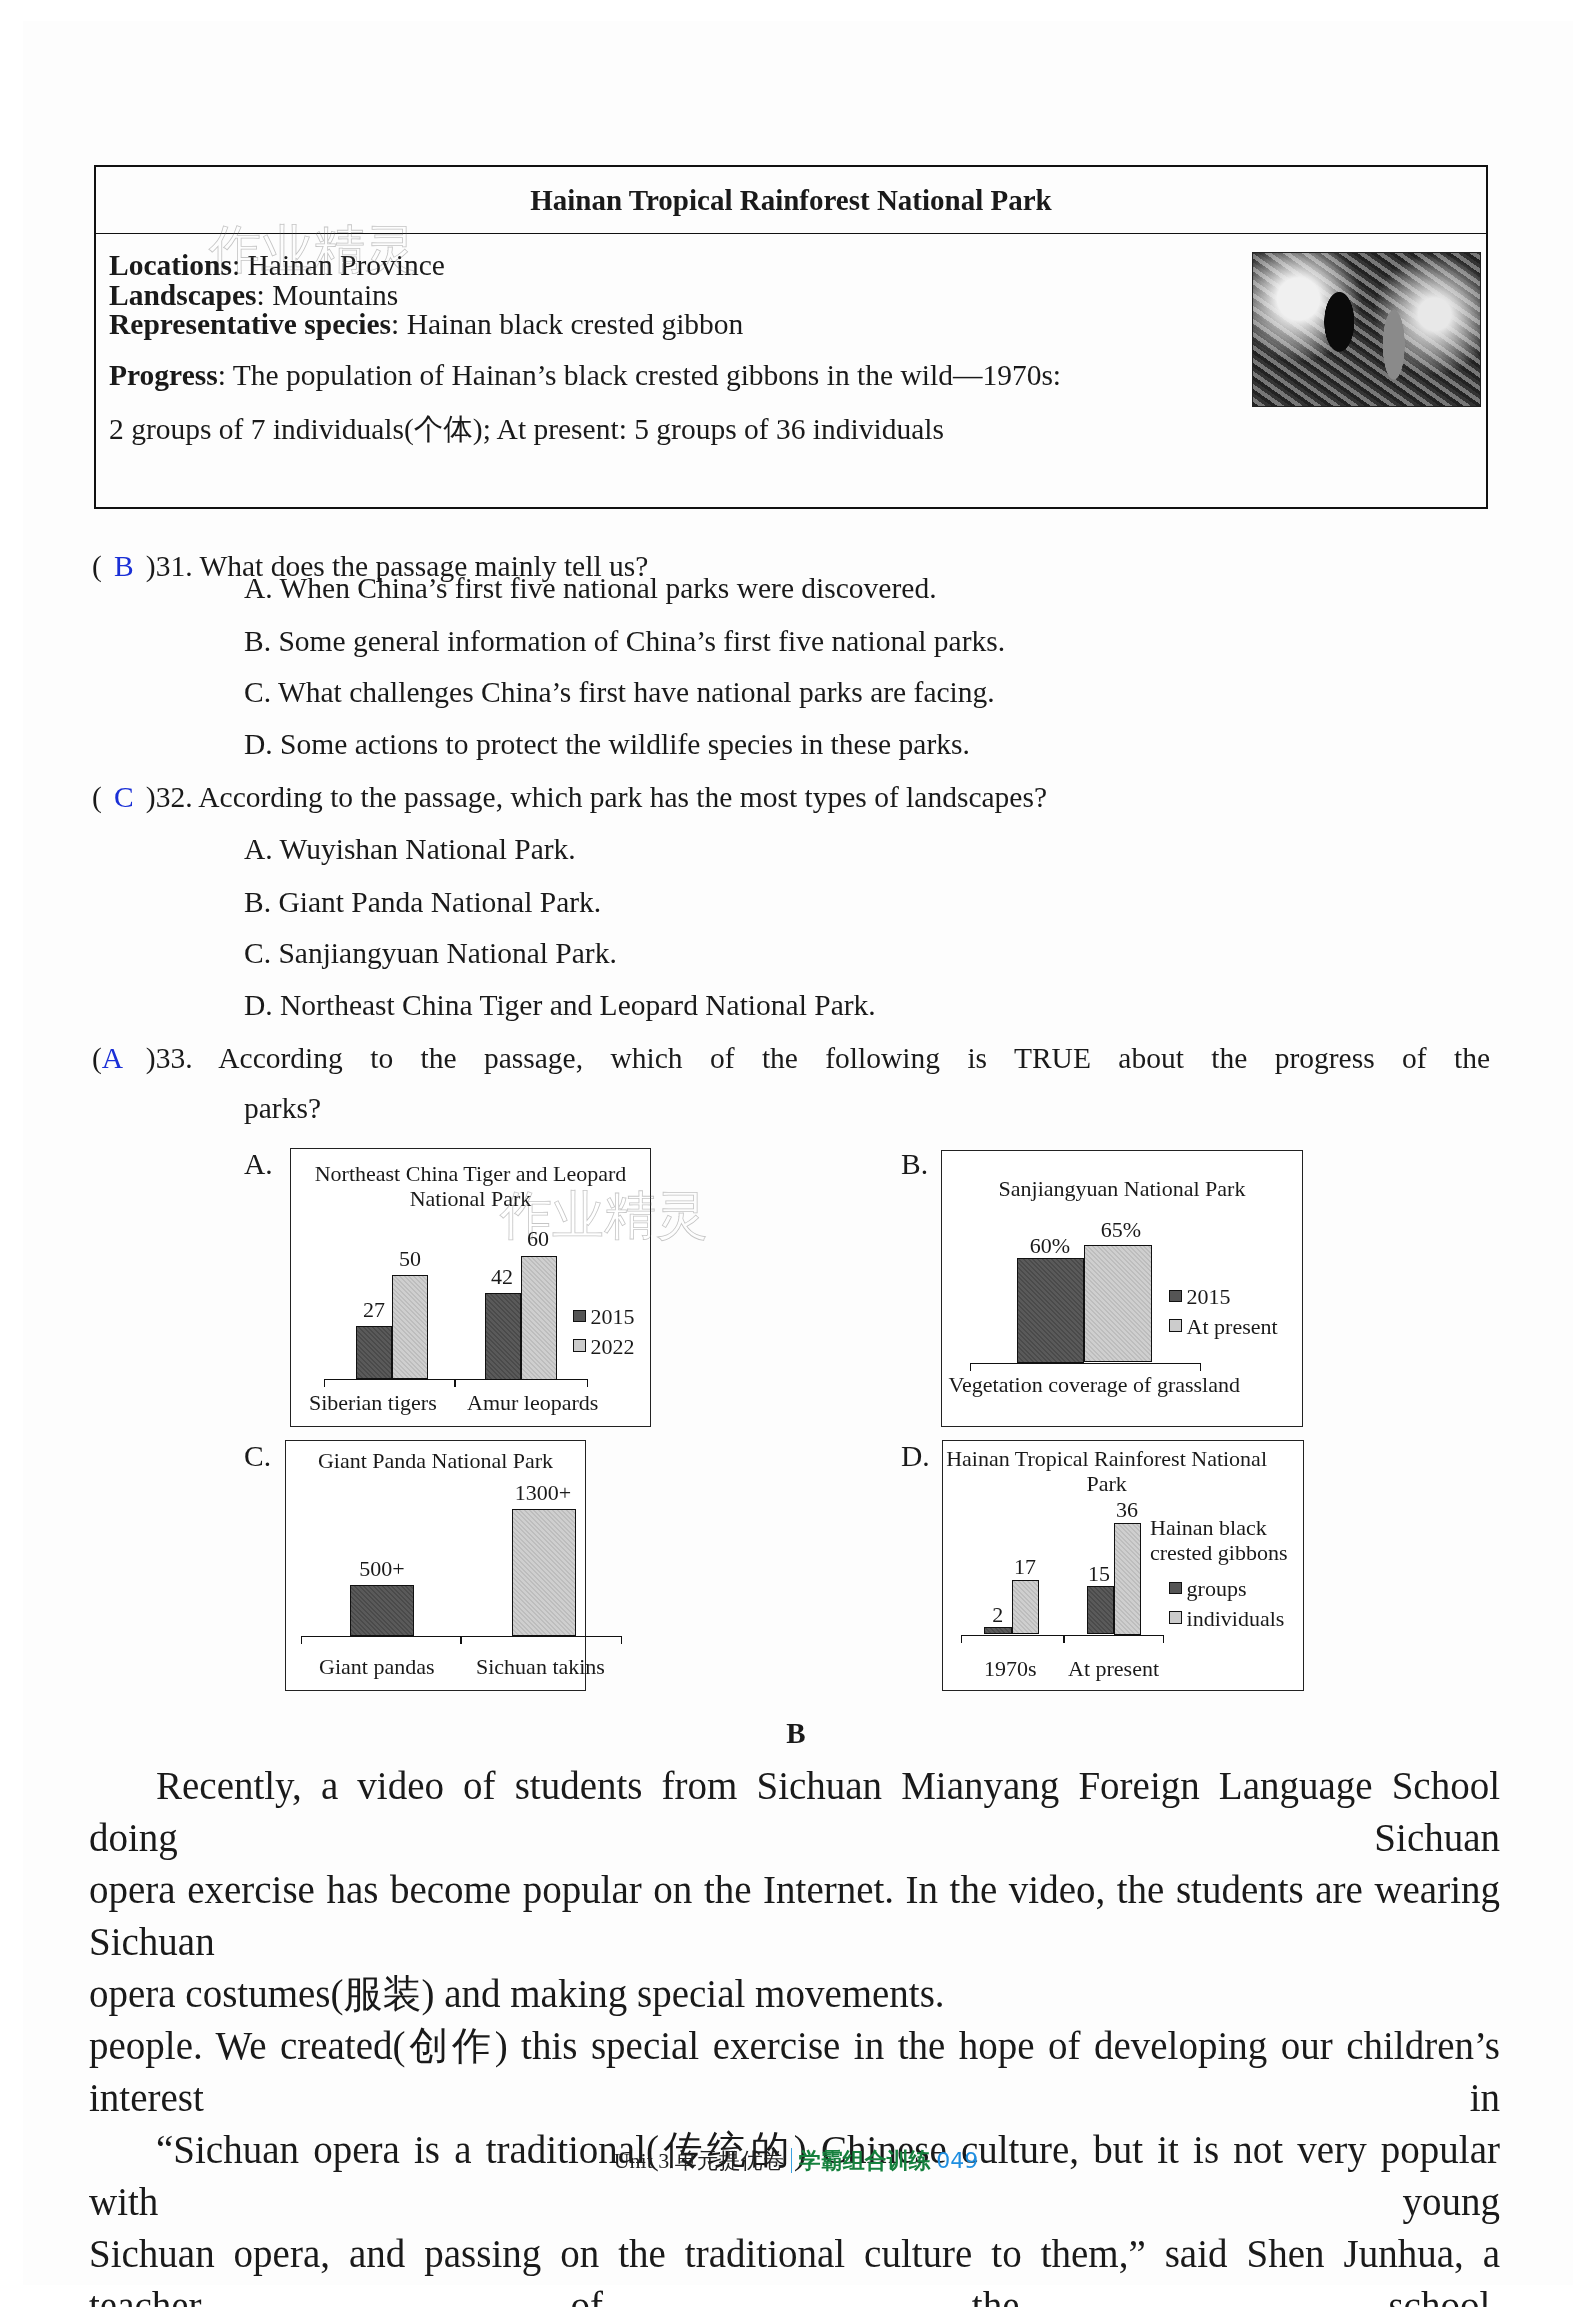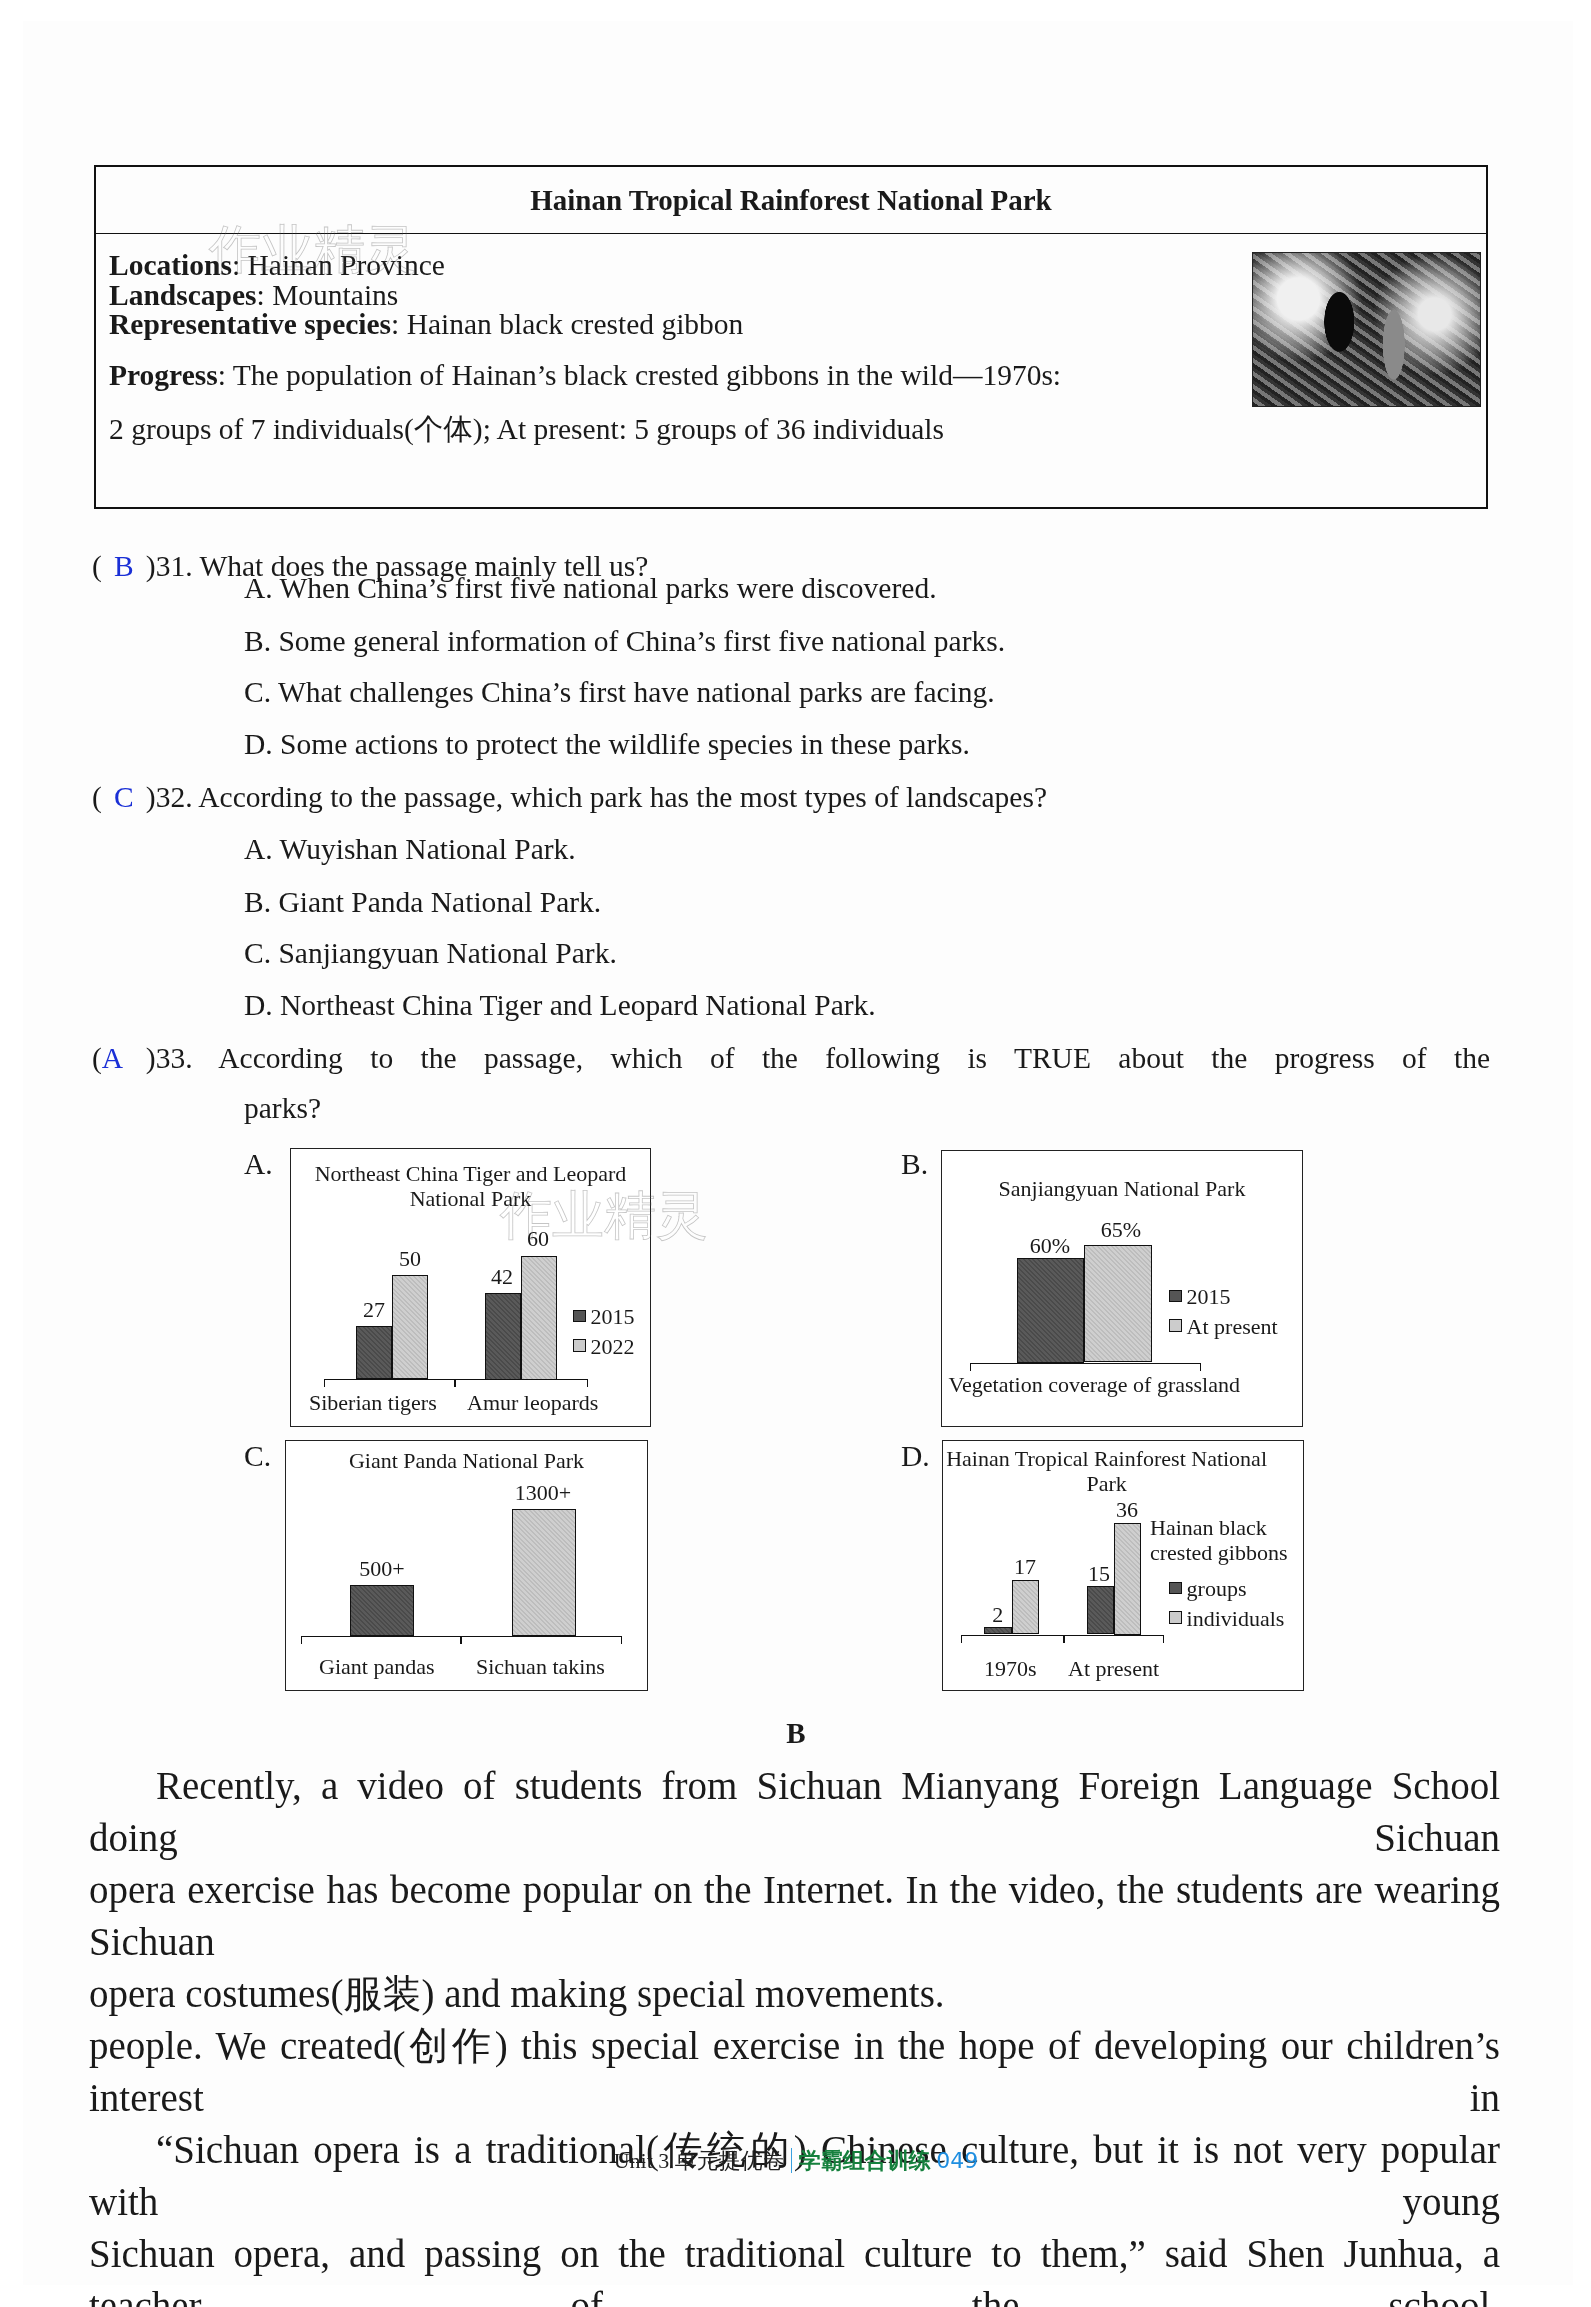--- a/index.html
+++ b/index.html
@@ -150,21 +150,21 @@
   <div class="val" style="left:130px;top:66px">65%</div>
   <div class="axis" style="left:28px;top:212px;width:231px"></div>
   <div class="cat" style="left:6.6px;top:221px">Vegetation coverage of grassland</div>
   <div class="legend" style="left:227px;top:131px">
     <div><span class="sw dark"></span><span>2015</span></div>
     <div><span class="sw light"></span><span>At present</span></div>
   </div>
 </div>
 
 <div class="chart-label" style="left:244px;top:1440px">C.</div>
-<div class="chart-box" style="left:285px;top:1440px;width:363px;height:251px">
+<div class="chart-box" style="left:285px;top:1440px;width:301px;height:251px">
   <div class="chart-title" style="top:6.6px">Giant Panda National Park</div>
   <div class="bar dark" style="left:64px;top:144px;width:64px;height:51px"></div>
   <div class="bar light" style="left:226px;top:68px;width:64px;height:127px"></div>
   <div class="val" style="left:47px;top:115px">500+</div>
   <div class="val" style="left:208px;top:39px">1300+</div>
   <div class="axis" style="left:14.8px;top:195px;width:321px"></div>
   <div class="axis-mid" style="left:174px;top:195px"></div>
   <div class="cat" style="left:33px;top:213px">Giant pandas</div>
   <div class="cat" style="left:190px;top:213px">Sichuan takins</div>
 </div>

